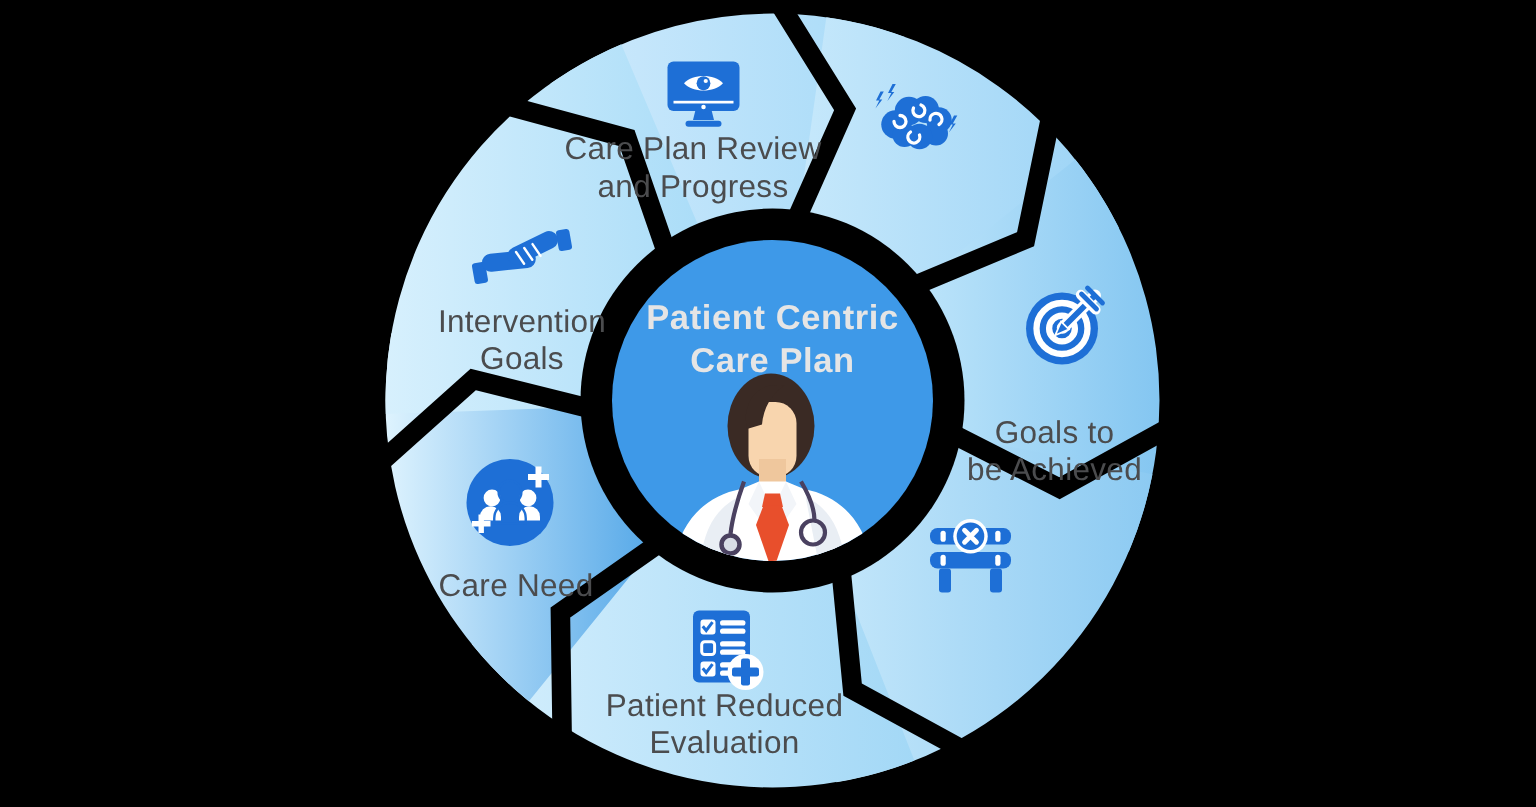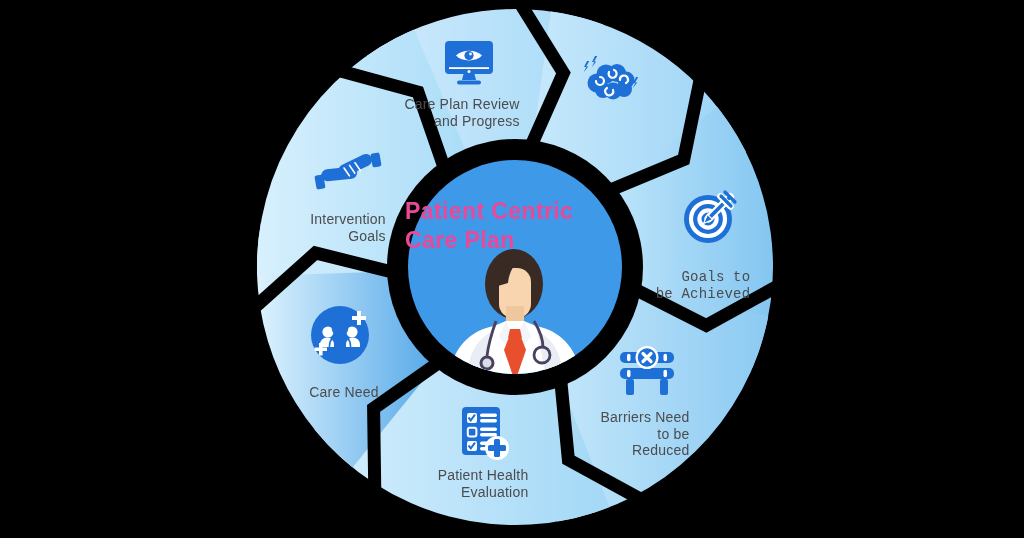--- a/index.html
+++ b/index.html
@@ -10,27 +10,27 @@
   }
   .canvas svg{position:absolute;left:0;top:0;}
   .gapline{stroke:var(--gap,#000);stroke-width:13;fill:none;stroke-linejoin:miter;}
   .ic{fill:var(--icon-blue,#1e6fd6);}
   .ics{stroke:var(--icon-blue,#1e6fd6);fill:none;}
   .centerfill{fill:var(--center-blue,#3e99e8);}
   .gapfill{fill:var(--gap,#000);}
   .seg-label{
     position:absolute;transform:translate(-50%,-50%);
     color:var(--label-color,#4b4c4e);
-    font-size:14px;line-height:1.18;text-align:right;
+    font-size:21px;line-height:1.18;text-align:center;
     white-space:pre-line;letter-spacing:.2px;
   }
   .center-title{
     position:absolute;left:515px;top:226px;transform:translate(-50%,-50%);
-    color:#ec4899;font-weight:700;font-size:23px;line-height:1.26;
-    text-align:left;white-space:pre-line;letter-spacing:.4px;width:220px;
+    color:#e5e5e5;font-weight:700;font-size:23px;line-height:1.26;
+    text-align:center;white-space:pre-line;letter-spacing:.4px;width:220px;
   }
 </style>
 </head>
 <body>
 
 <div class="canvas">
   <svg width="1024" height="538" viewBox="0 0 1024 538">
     <defs id="ring-defs">
       <clipPath id="centerClip">
           <circle cx="515" cy="267" r="107"></circle>
@@ -199,23 +199,20 @@
       <rect x="-27" y="-4" width="36" height="12" rx="6" class="ic" transform="rotate(10)"></rect>
       <rect x="-9" y="-8" width="36" height="12" rx="6" class="ic" transform="rotate(-10)"></rect>
       <path d="M-3,-4 l3,9 M3,-5 l3,9 M9,-6 l3,9" stroke="#fff" stroke-width="1.6" fill="none" stroke-linecap="round"></path>
     </g>
   </svg>
 
   <div class="center-title">Patient Centric
 Care Plan</div>
   <div class="seg-label" style="left:462px;top:113px;">Care Plan Review
 and Progress</div>
-  <div class="seg-label" style="left:703px;top:286px;font-family:Liberation Mono, monospace;">Goals to
+  <div class="seg-label" style="left:703px;top:302px;">Goals to
 be Achieved</div>
-  <div class="seg-label" style="left:645px;top:434px;">Barriers Need
-to be
-Reduced</div>
-  <div class="seg-label" style="left:483px;top:484px;">Patient Health
+  <div class="seg-label" style="left:483px;top:484px;">Patient Reduced
 Evaluation</div>
   <div class="seg-label" style="left:344px;top:392px;">Care Need</div>
   <div class="seg-label" style="left:348px;top:228px;">Intervention
 Goals</div>
 </div>
 
 </body></html>

